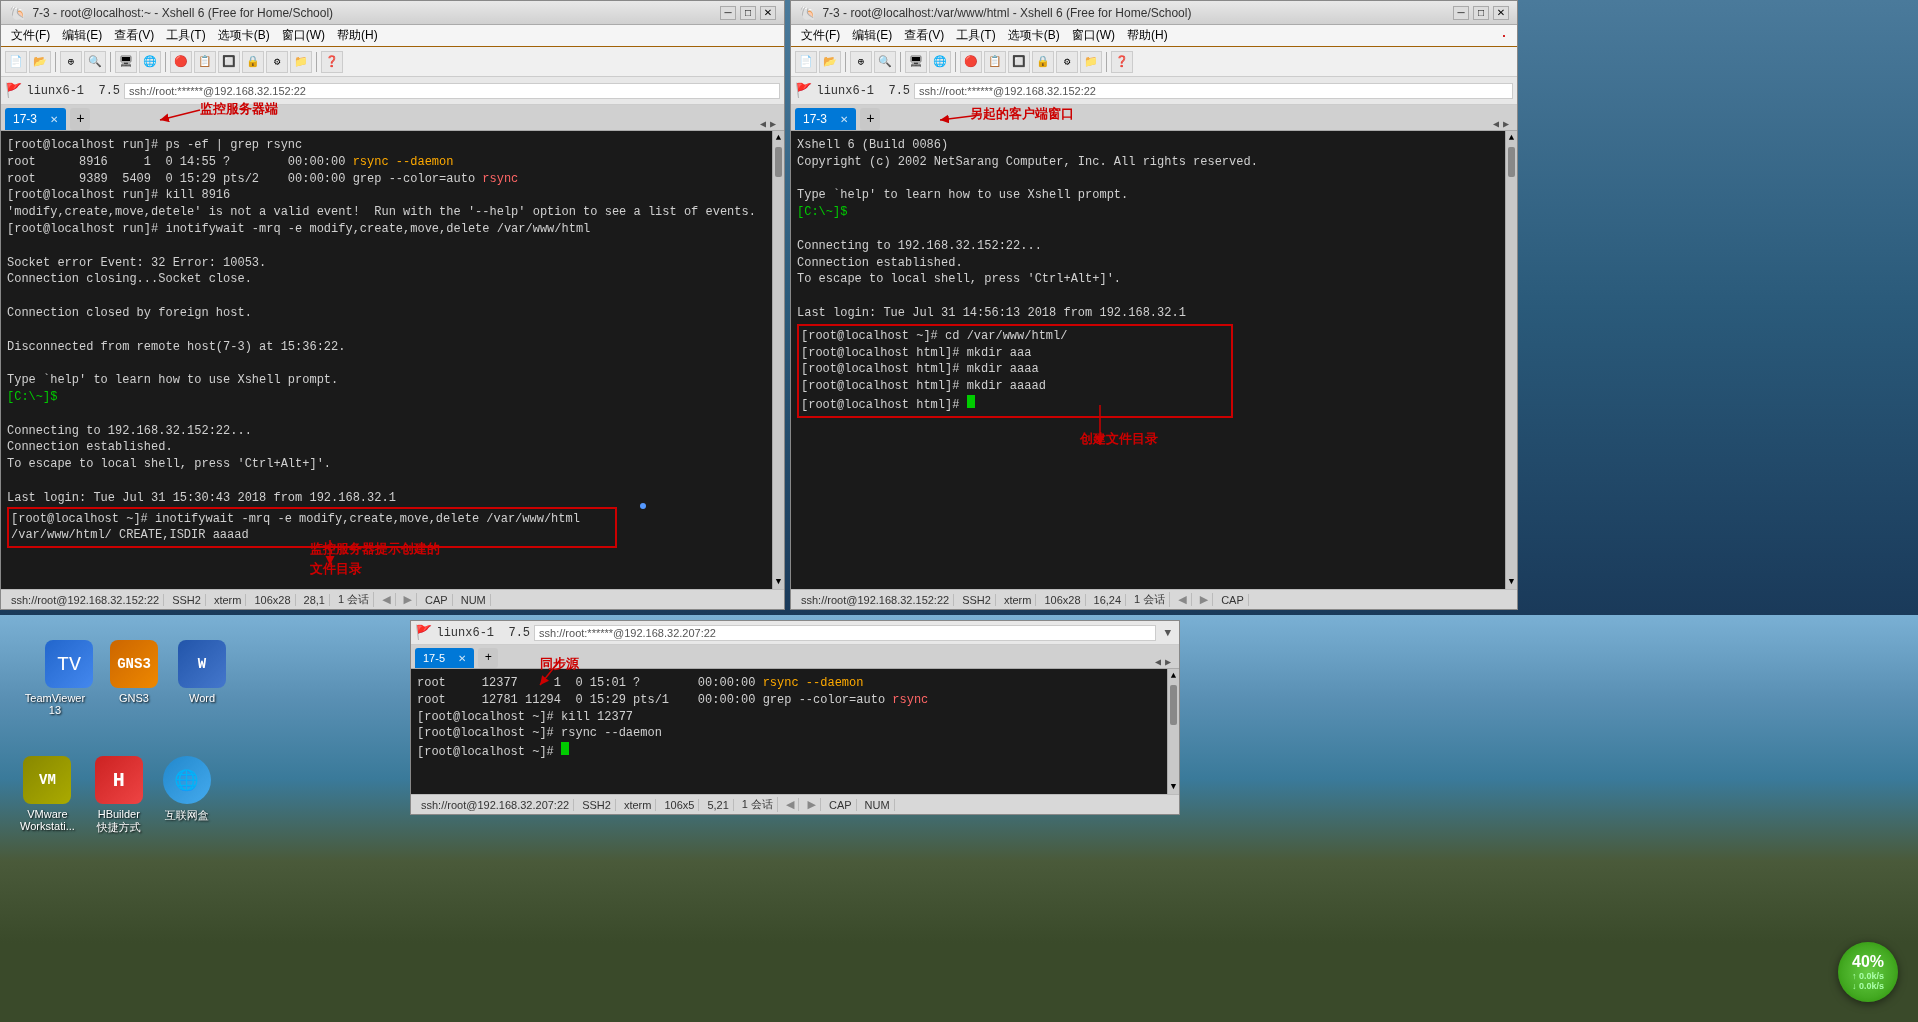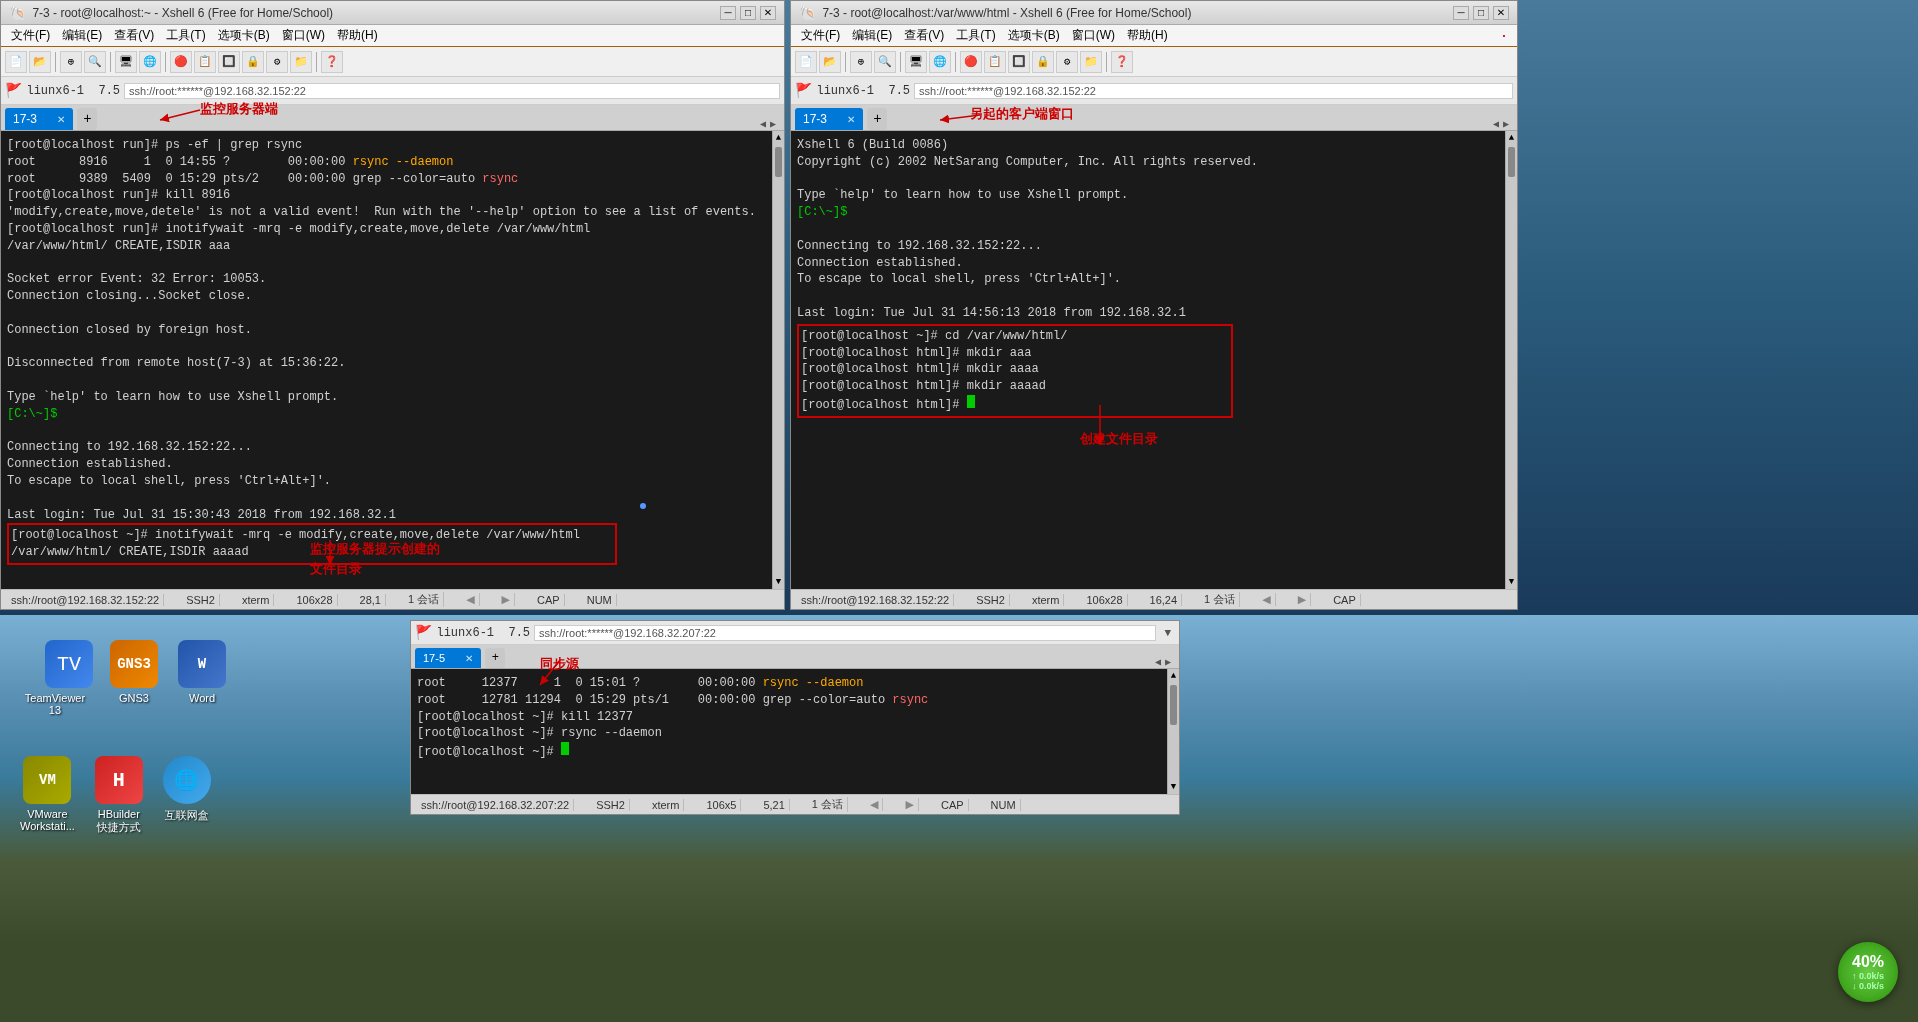--- a/index.html
+++ b/index.html
@@ -40,35 +40,35 @@
     .toolbar-sep { width: 1px; height: 20px; background: #aaa; margin: 0 2px; }
     
     
     .sessionbar { height: 28px; background: #e8e8e8; border-bottom: 1px solid #ccc; display: flex; align-items: center; padding: 0 4px; gap: 4px; }
     .session-flag { color: #cc0000; font-size: 14px; }
     .session-name { font-size: 12px; font-family: Liberation Mono, monospace; color: #333; }
     .session-addr { font-size: 11px; font-family: Arial; color: #555; background: white; border: 1px solid #ccc; padding: 1px 4px; flex: 1; }
     
     
     .tabbar { height: 26px; background: #d0d0d0; display: flex; align-items: flex-end; padding: 0 4px; border-bottom: 1px solid #aaa; }
-    .tab { height: 22px; padding: 0 8px; background: #0078d7; color: white; display: flex; align-items: center; gap: 20px; font-size: 12px; font-family: Arial; cursor: pointer; border-top-left-radius: 3px; border-top-right-radius: 3px; }
+    .tab { height: 22px; padding: 0 8px; background: #0078d7; color: white; display: flex; align-items: center; gap: 13px; font-size: 12px; font-family: Arial; cursor: pointer; border-top-left-radius: 3px; border-top-right-radius: 3px; }
     .tab .tab-close { font-size: 10px; opacity: 0.8; }
     .tab-add { width: 20px; height: 22px; background: #c8c8c8; display: flex; align-items: center; justify-content: center; font-size: 14px; cursor: pointer; border-radius: 3px; margin-left: 4px; }
     .tab-nav { margin-left: auto; display: flex; gap: 4px; padding: 0 4px; }
     .tab-nav-btn { font-size: 10px; cursor: pointer; color: #555; }
     
     
     .terminal { flex: 1; background: #1a1a1a; color: #d0d0d0; padding: 6px; font-size: 12px; font-family: 'Courier New', monospace; overflow: hidden; line-height: 1.4; }
     .terminal .cmd-line { white-space: pre; }
     .terminal .rsync-color { color: #ffaa00; }
     .terminal .prompt-color { color: #00cc00; }
     .terminal .grep-color { color: #ff6666; }
     
     
-    .statusbar { height: 20px; background: #d8d8d8; border-top: 1px solid #bbb; display: flex; align-items: center; padding: 0 6px; font-size: 11px; font-family: Arial; color: #333; gap: 18px; }
+    .statusbar { height: 20px; background: #d8d8d8; border-top: 1px solid #bbb; display: flex; align-items: center; padding: 0 6px; font-size: 11px; font-family: Arial; color: #333; gap: 4px; }
     .statusbar-item { padding: 0 4px; border-right: 1px solid #bbb; }
     
     
     .annotation { position: absolute; color: #cc0000; font-family: Arial, sans-serif; font-size: 13px; font-weight: bold; pointer-events: none; }
     
     
     .cursor { display: inline-block; width: 8px; height: 13px; background: #00cc00; animation: blink 1s infinite; }
     @keyframes blink { 0%,50% { opacity: 1; } 51%,100% { opacity: 0; } }
     
     .scrollbar-v { width: 12px; background: #c8c8c8; border-left: 1px solid #aaa; display: flex; flex-direction: column; }
@@ -152,21 +152,20 @@
   </div>
 
   <div class="terminal-container">
     <div class="terminal">
       <div class="cmd-line">[root@localhost run]# ps -ef | grep rsync</div>
       <div class="cmd-line">root      8916     1  0 14:55 ?        00:00:00 <span class="rsync-color">rsync --daemon</span></div>
       <div class="cmd-line">root      9389  5409  0 15:29 pts/2    00:00:00 grep --color=auto <span class="grep-color">rsync</span></div>
       <div class="cmd-line">[root@localhost run]# kill 8916</div>
       <div class="cmd-line">'modify,create,move,detele' is not a valid event!  Run with the '--help' option to see a list of events.</div>
       <div class="cmd-line">[root@localhost run]# inotifywait -mrq -e modify,create,move,delete /var/www/html</div>
-      <div class="cmd-line">/var/www/html/ CREATE,ISDIR aaa</div>
       <div class="cmd-line">&nbsp;</div>
       <div class="cmd-line">Socket error Event: 32 Error: 10053.</div>
       <div class="cmd-line">Connection closing...Socket close.</div>
       <div class="cmd-line">&nbsp;</div>
       <div class="cmd-line">Connection closed by foreign host.</div>
       <div class="cmd-line">&nbsp;</div>
       <div class="cmd-line">Disconnected from remote host(7-3) at 15:36:22.</div>
       <div class="cmd-line">&nbsp;</div>
       <div class="cmd-line">Type `help' to learn how to use Xshell prompt.</div>
       <div class="cmd-line"><span class="prompt-color">[C:\~]$</span></div>

